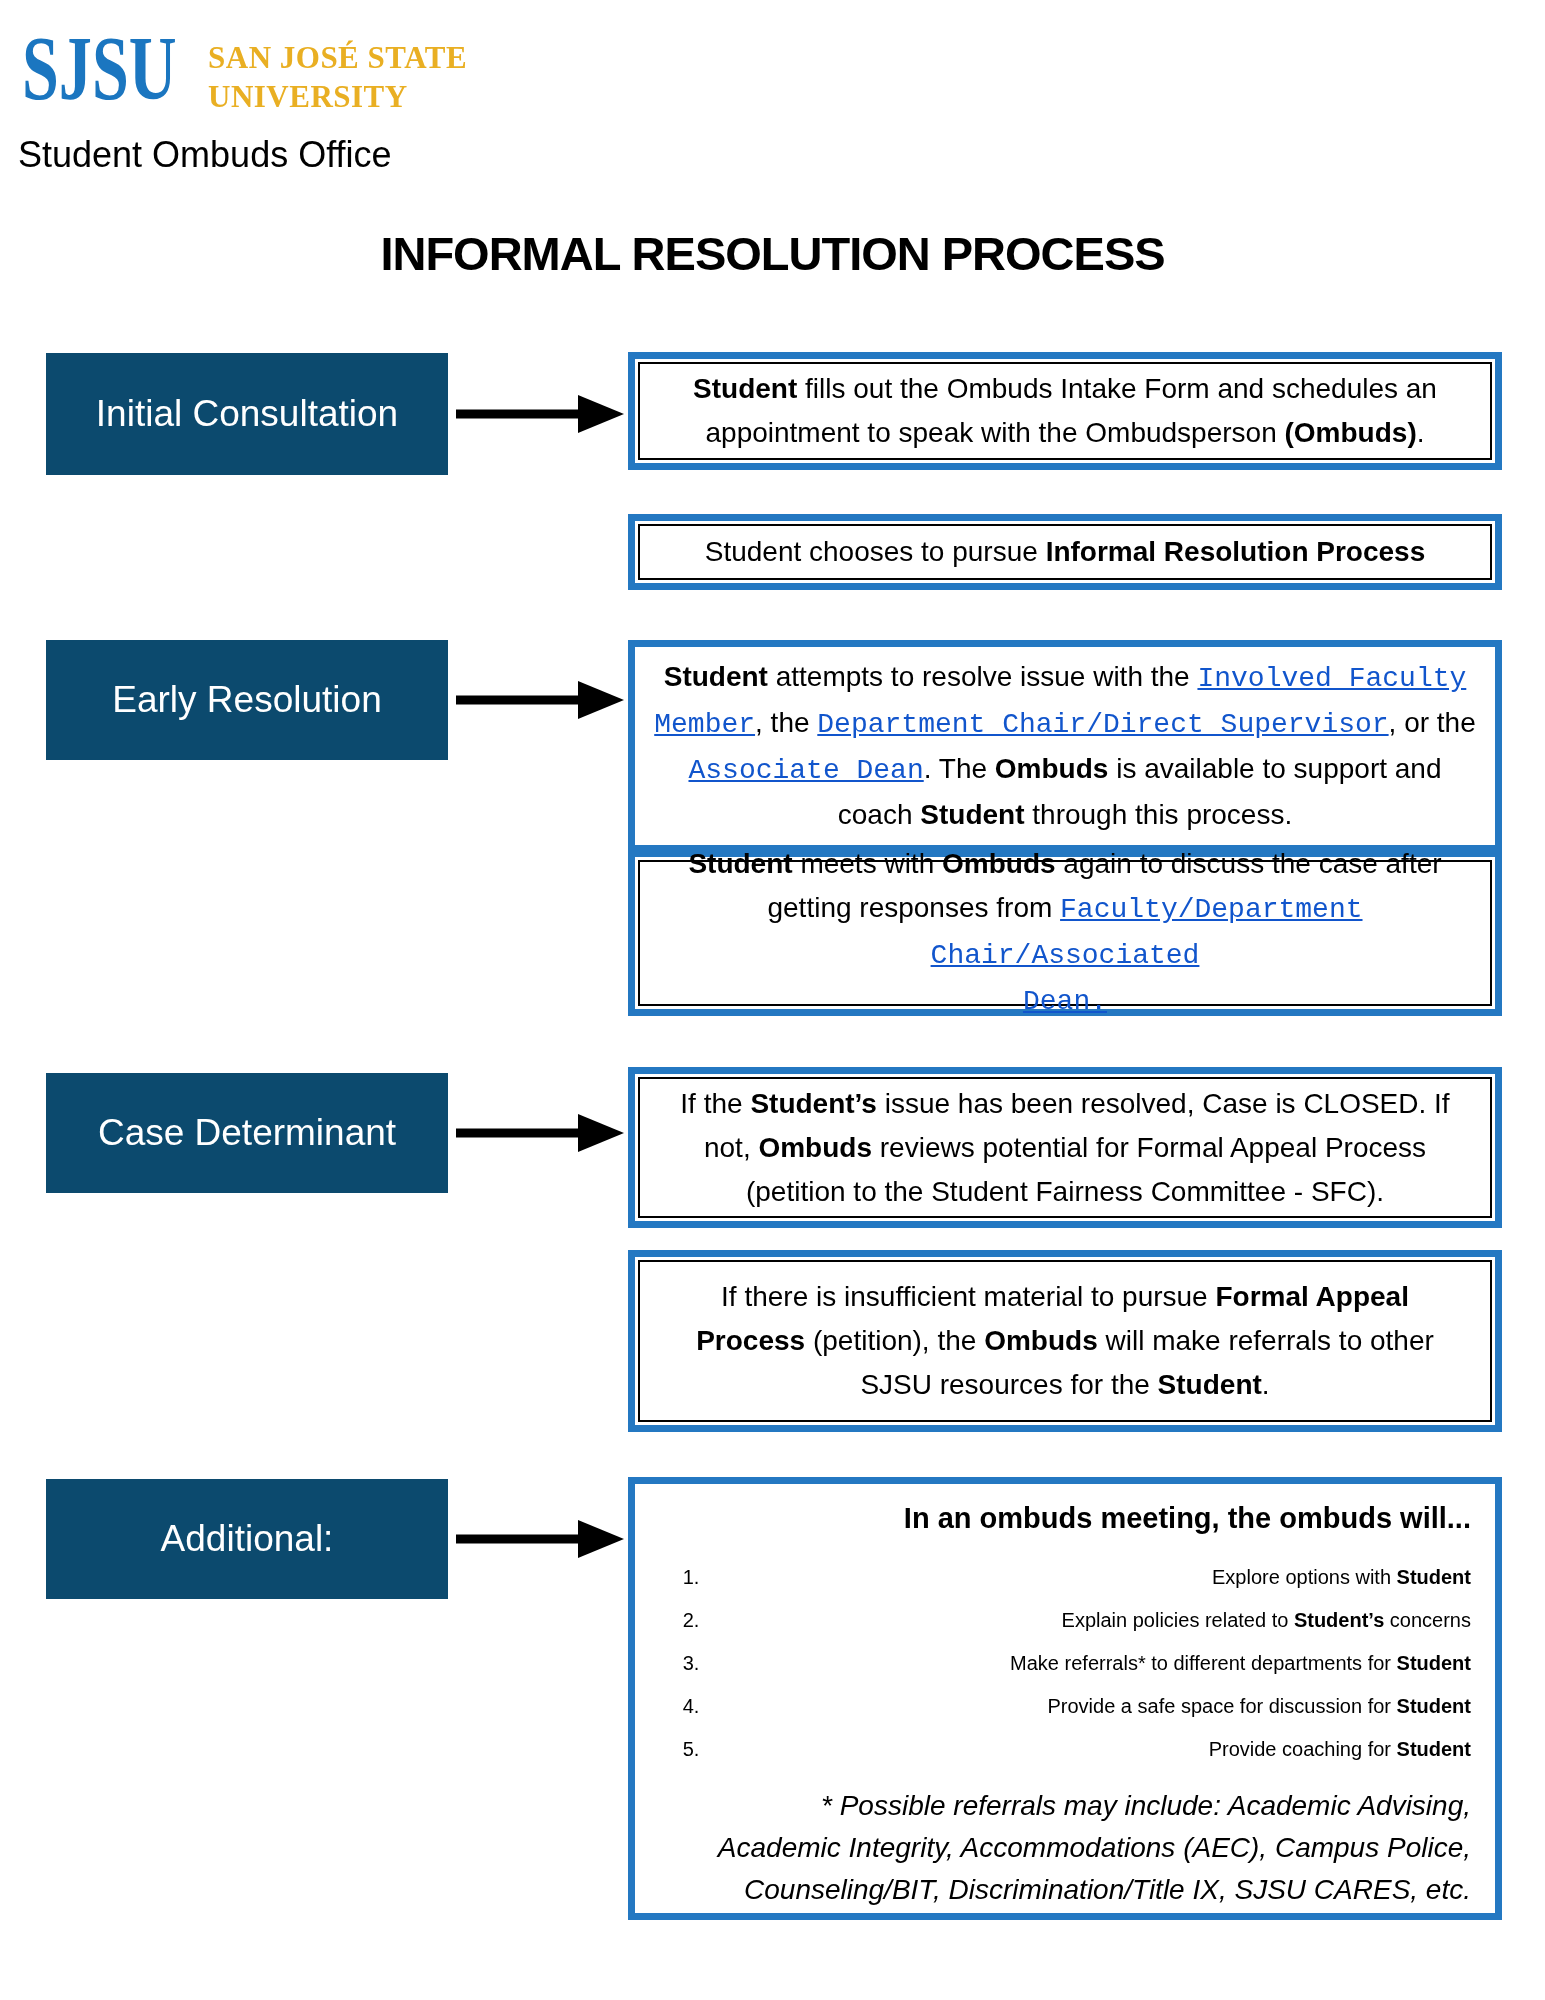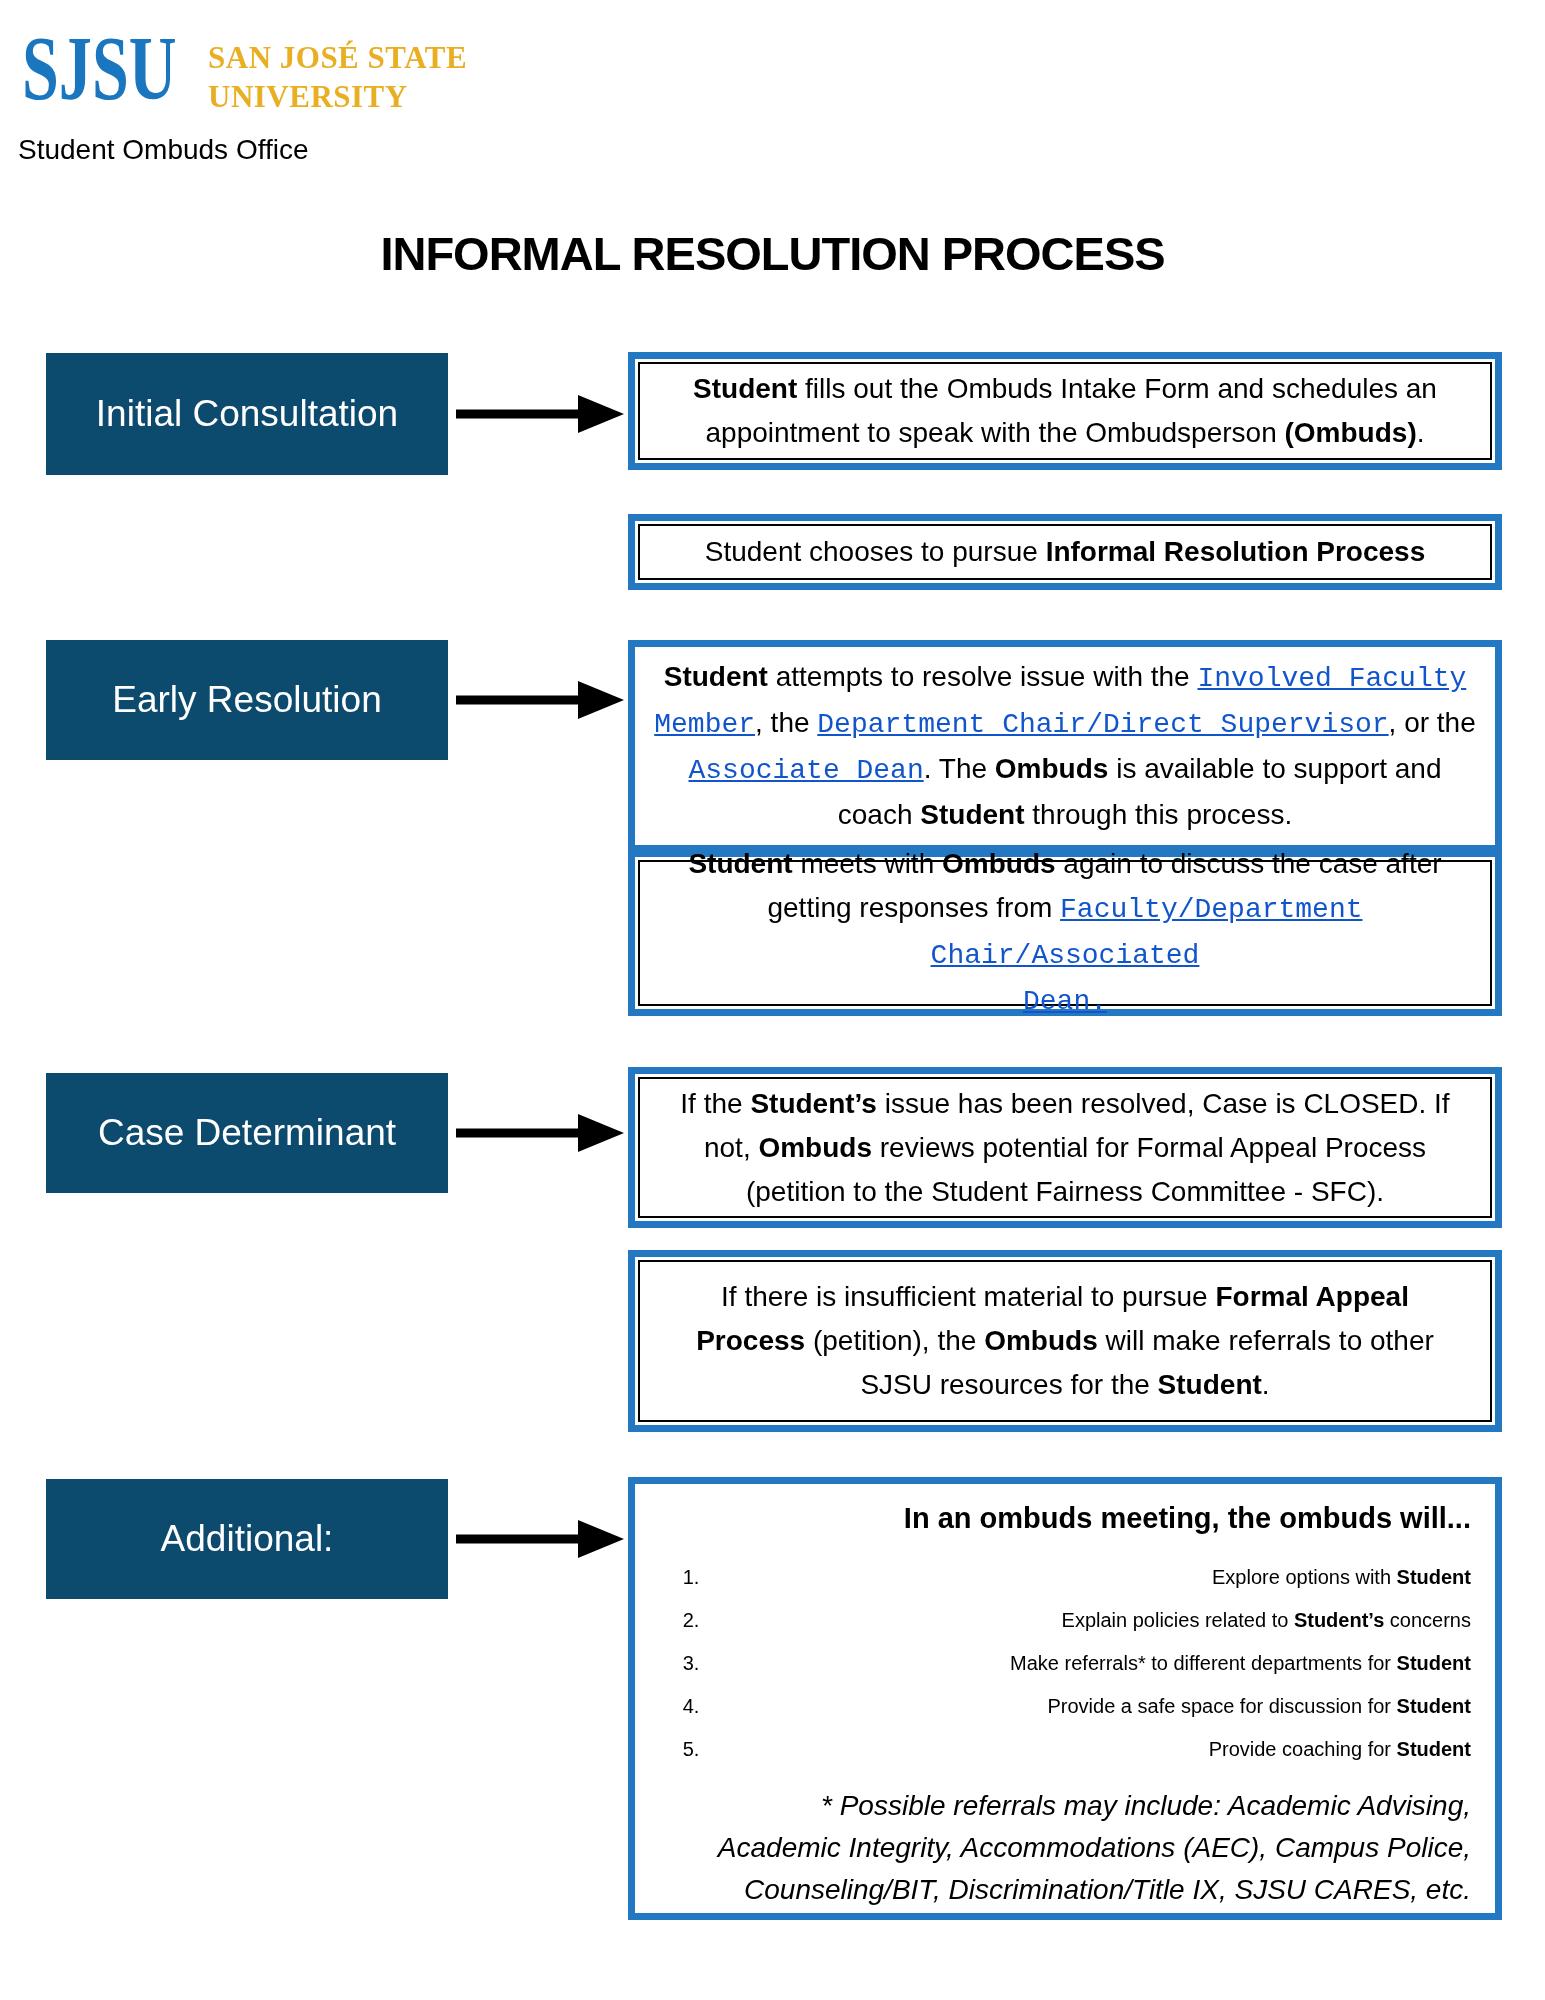--- a/index.html
+++ b/index.html
@@ -6,21 +6,21 @@
   #page{position:relative;width:1545px;height:2000px;background:#ffffff;
         font-family:"Liberation Sans",sans-serif;color:#000;overflow:hidden;}
 
   
   .logo{position:absolute;top:24px;left:22px;width:520px;height:100px;}
   .logo-acronym{display:inline-block;font-family:"Liberation Serif",serif;font-weight:700;
         font-size:92px;line-height:88px;color:#1B76C0;transform:scaleX(.72);transform-origin:0 0;}
   .logo-name{position:absolute;left:186px;top:14px;}
   .logo-name div{font-family:"Liberation Serif",serif;font-weight:700;font-size:31px;
         line-height:39px;color:#E9AF23;letter-spacing:.5px;}
-  .office{position:absolute;top:134px;left:18px;font-size:28px;color:#000;}
+  .office{position:absolute;top:134px;left:18px;font-size:36px;color:#000;}
 
   .title{position:absolute;top:226px;left:0;width:1545px;text-align:center;
         font-size:47px;font-weight:700;letter-spacing:-1px;}
 
   
   .stage{position:absolute;left:46px;width:402px;background:#0c4a6e;color:#fff;
         display:flex;align-items:center;justify-content:center;font-size:37px;}
   #stage1{top:353px;height:122px;}
   #stage2{top:640px;height:120px;}
   #stage3{top:1073px;height:120px;}

